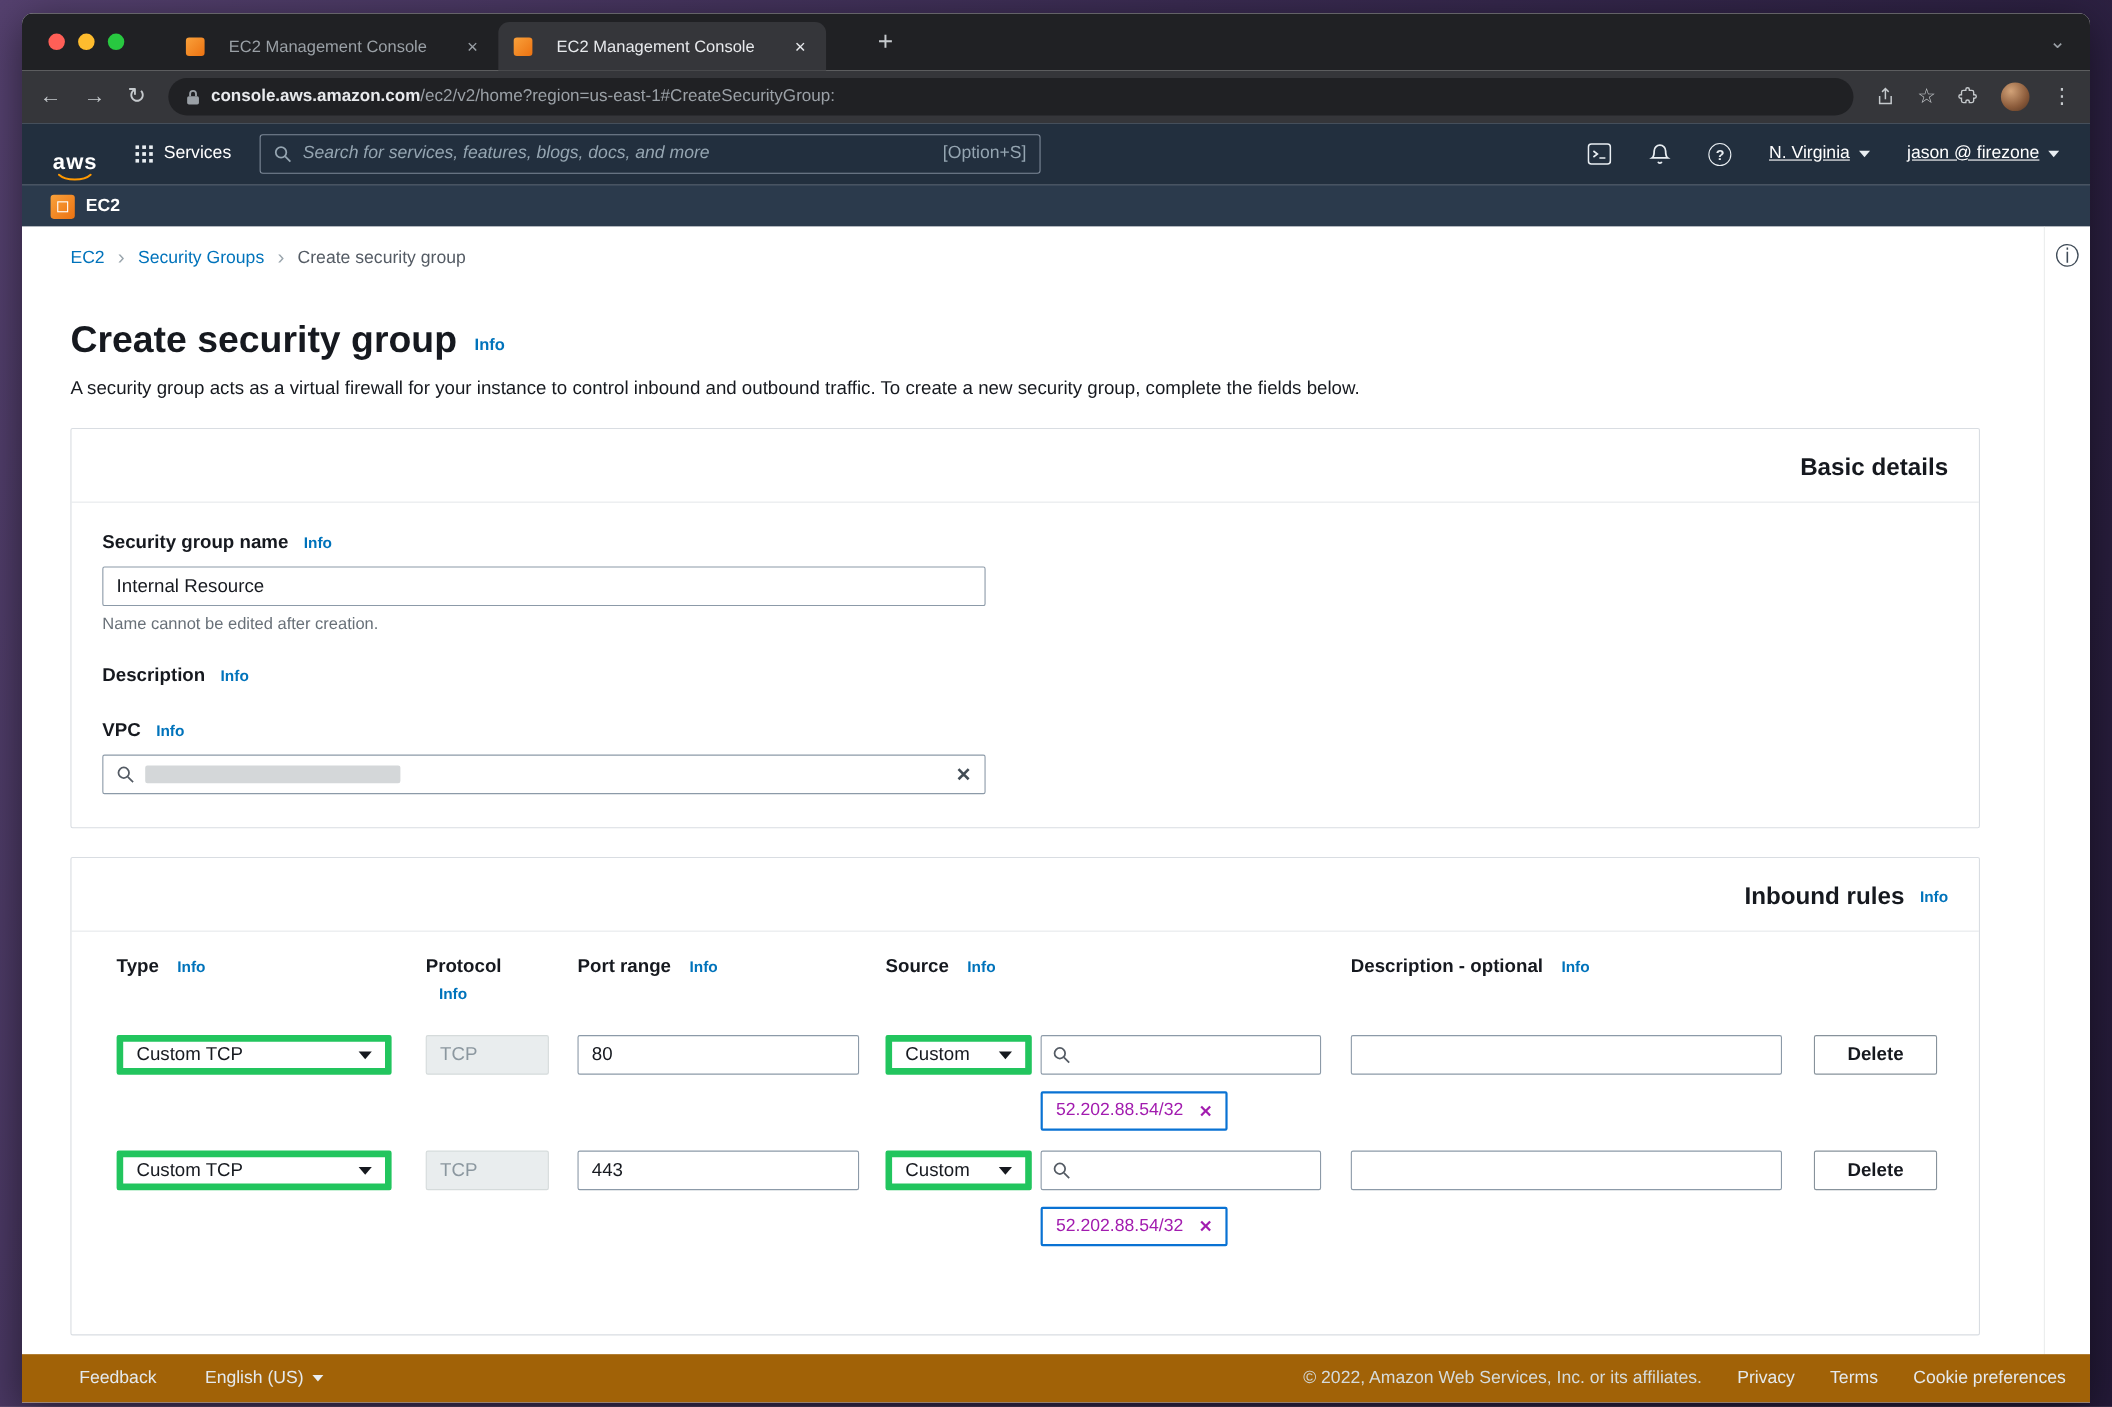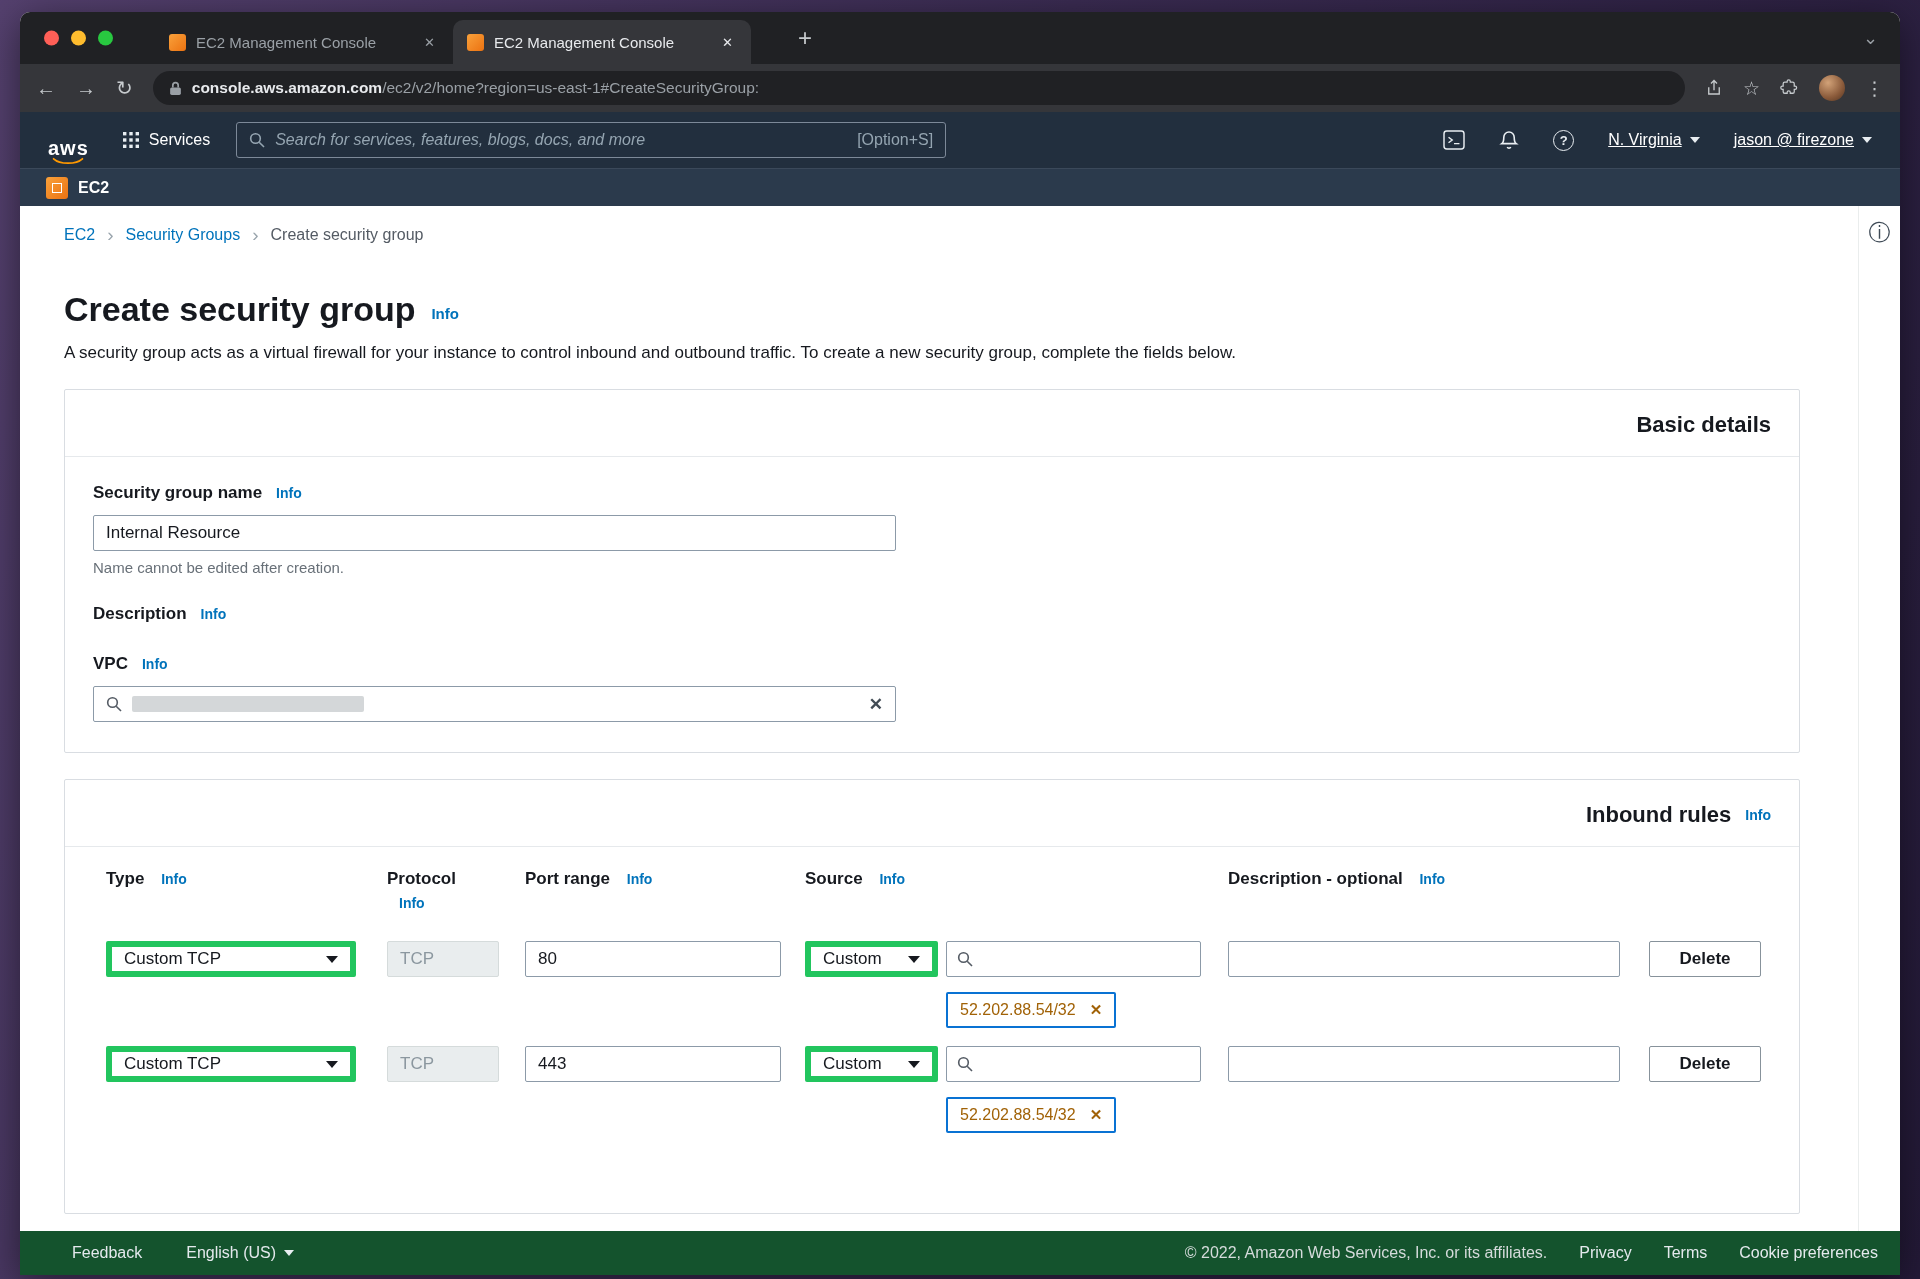--- a/index.html
+++ b/index.html
@@ -19,21 +19,21 @@
   .tabstrip { height:52px; background:#202124; position:relative; flex:none; }
   .traffic { position:absolute; left:24px; top:50%; transform:translateY(-50%); display:flex; gap:12px; }
   .light { width:15px; height:15px; border-radius:50%; }
   .light.r{background:#ff5f57}.light.y{background:#febc2e}.light.g{background:#28c840}
   .tabs { position:absolute; left:135px; top:8px; height:44px; display:flex; }
   .tab { width:298px; display:flex; align-items:center; gap:10px; padding:0 14px;
          border-radius:10px 10px 0 0; color:#9aa0a6; font-size:15px; cursor:pointer; }
   .tab.active { background:#35363a; color:#e8eaed; }
   .fav { width:17px; height:17px; border-radius:3px; flex:none;
          background:linear-gradient(135deg,#f9a13b,#ec7211); }
-  .tab-title { flex:1; white-space:nowrap; overflow:hidden; text-overflow:ellipsis; }
+  .tab-title { flex:1; white-space:nowrap; overflow:hidden; text-overflow:ellipsis;margin-left:12px; }
   .tab-close { font-size:13px; color:inherit; padding:2px 4px; cursor:pointer; }
   .newtab { position:absolute; left:778px; top:50%; transform:translateY(-50%);
             font-size:24px; color:#c6cacd; cursor:pointer; line-height:1; }
   .tab-chevron { position:absolute; right:22px; top:50%; transform:translateY(-50%);
                  font-size:18px; color:#9aa0a6; cursor:pointer; }
   
   .toolbar { height:48px; background:#35363a; display:flex; align-items:center;
              padding:0 16px; gap:20px; flex:none; }
   .navbtn { font-size:20px; color:#c6cacd; cursor:pointer; line-height:1; }
   .omnibox { flex:1; height:34px; background:#202124; border-radius:17px;
@@ -124,26 +124,26 @@
   .select { height:36px; border:6px solid #22c55e; border-radius:2px; background:#fff;
             display:flex; align-items:center; justify-content:space-between;
             padding:0 12px; font-size:17px; color:#16191f; cursor:pointer; }
   .caret-d { width:0; height:0; border-left:6px solid transparent; border-right:6px solid transparent;
              border-top:7px solid #16191f; }
   .searchbox { height:36px; border:1px solid #8c9aa8; border-radius:2px; background:#fff;
                display:flex; align-items:center; padding:0 10px; gap:8px; }
   .searchbox input { border:none; outline:none; flex:1; font-size:17px; font-family:inherit; min-width:0; }
   .tag { height:36px; border:2px solid #0972d3; border-radius:2px; background:#fff;
          display:inline-flex; align-items:center; gap:14px; padding:0 12px;
-         font-size:16px; color:#a16207; width:max-content; }
+         font-size:16px; color:#a21caf; width:max-content; }
   .tag .x { font-size:15px; font-weight:700; cursor:pointer; }
   .btn-del { width:112px; height:36px; border:1px solid #87929b; background:#fff; border-radius:2px;
              font-weight:700; font-size:17px; color:#16191f; font-family:inherit; cursor:pointer; }
   
-  .footer { height:44px; background:#14532d; flex:none; display:flex; align-items:center;
+  .footer { height:44px; background:#a16207; flex:none; display:flex; align-items:center;
             padding:0 22px 0 52px; color:#e4e9ed; font-size:16px; }
   .footer .left { display:flex; align-items:center; gap:44px; }
   .footer .lang { display:flex; align-items:center; gap:8px; cursor:pointer; }
   .footer .right { margin-left:auto; display:flex; align-items:center; gap:32px; }
   .footer a { color:#e4e9ed; text-decoration:none; cursor:pointer; }
   .copyright { color:#d5dbdb; }
   svg { display:block; }
 </style>
 </head>
 <body>

